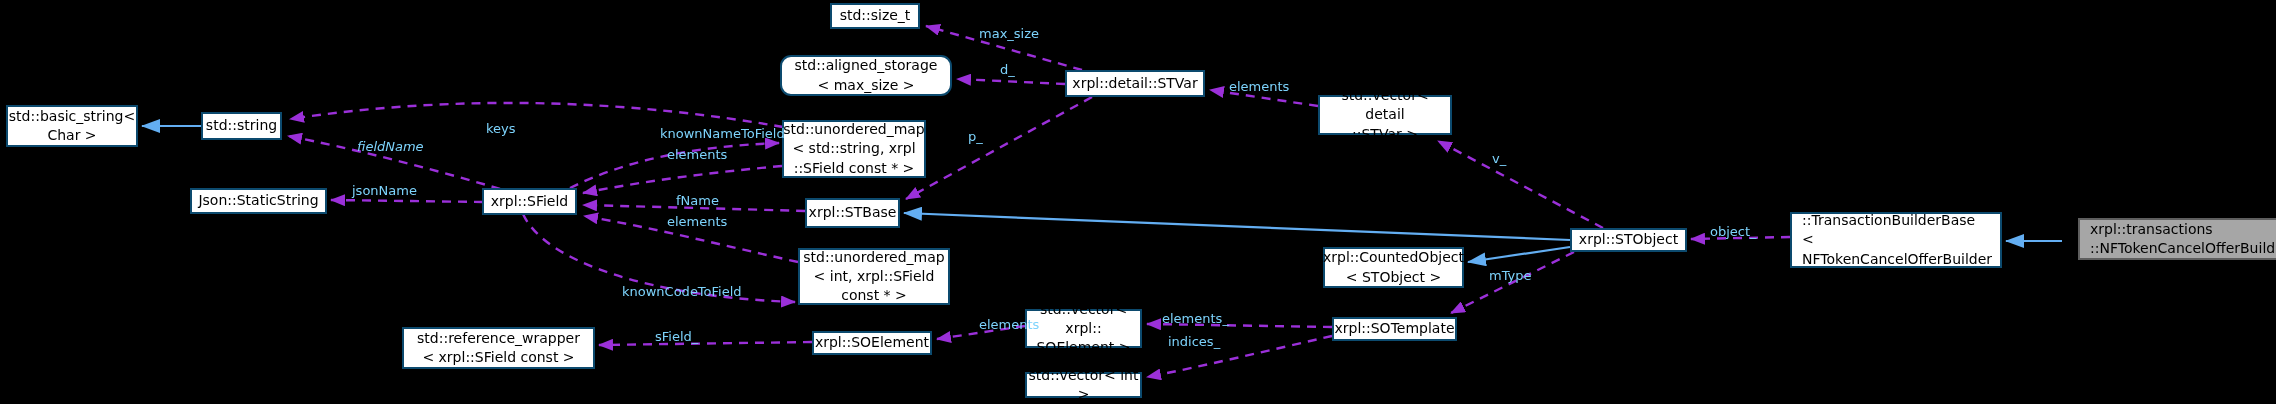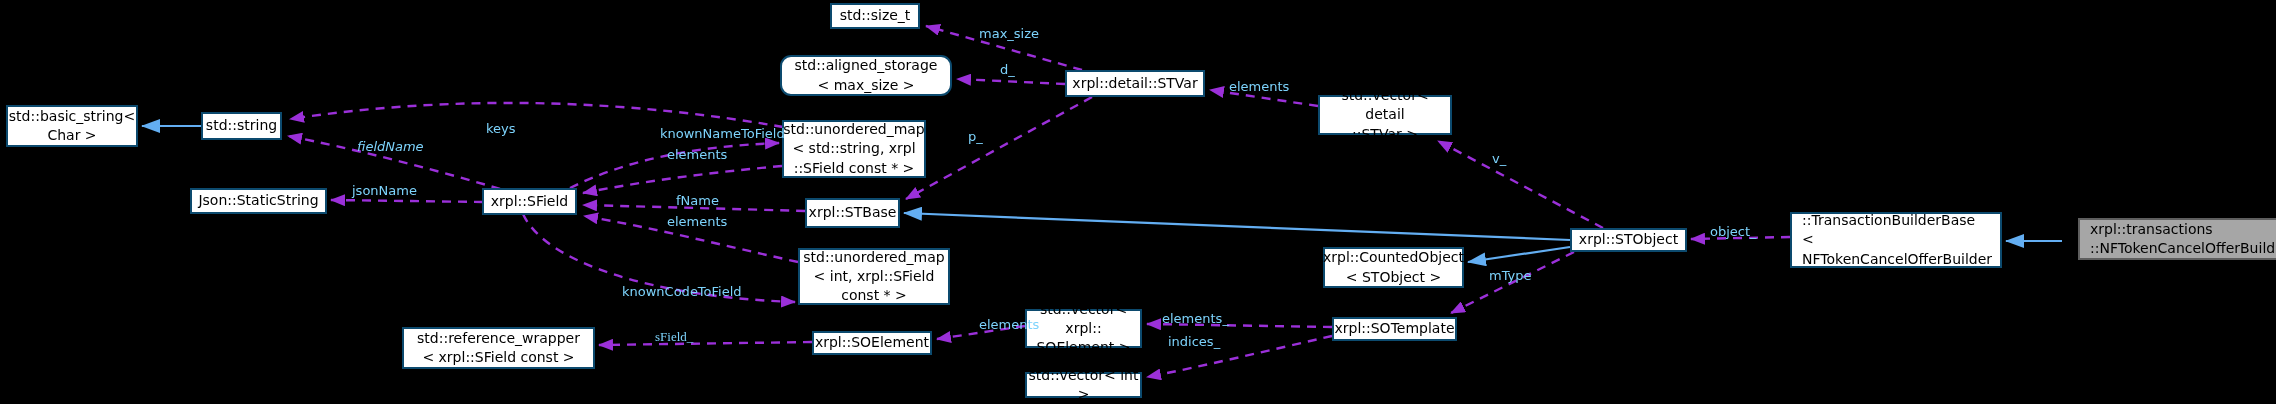--- a/index.html
+++ b/index.html
@@ -97,21 +97,21 @@
 ::NFTokenCancelOfferBuilder</div>
 
   <span class="elabel" style="left:486px;top:89px;margin-top:32px;">keys</span>
   <span class="elabel" style="left:357px;top:139px;font-style:italic;">fieldName</span>
   <span class="elabel" style="left:352px;top:183px;">jsonName</span>
   <span class="elabel" style="left:612px;top:126px;margin-left:48px;">knownNameToField</span>
   <span class="elabel" style="left:667px;top:147px;">elements</span>
   <span class="elabel" style="left:676px;top:193px;">fName</span>
   <span class="elabel" style="left:667px;top:214px;">elements</span>
   <span class="elabel" style="left:622px;top:284px;">knownCodeToField</span>
-  <span class="elabel" style="left:655px;top:329px;font-family:Liberation Serif, serif;">sField_</span>
+  <span class="elabel" style="left:655px;top:329px;">sField_</span>
   <span class="elabel" style="left:979px;top:317px;">elements</span>
   <span class="elabel" style="left:1162px;top:311px;">elements_</span>
   <span class="elabel" style="left:1168px;top:334px;">indices_</span>
   <span class="elabel" style="left:1489px;top:260px;margin-top:8px;">mType</span>
   <span class="elabel" style="left:1492px;top:151px;">v_</span>
   <span class="elabel" style="left:1229px;top:79px;">elements</span>
   <span class="elabel" style="left:979px;top:26px;">max_size</span>
   <span class="elabel" style="left:1000px;top:62px;">d_</span>
   <span class="elabel" style="left:968px;top:129px;">p_</span>
   <span class="elabel" style="left:1710px;top:224px;">object_</span>

